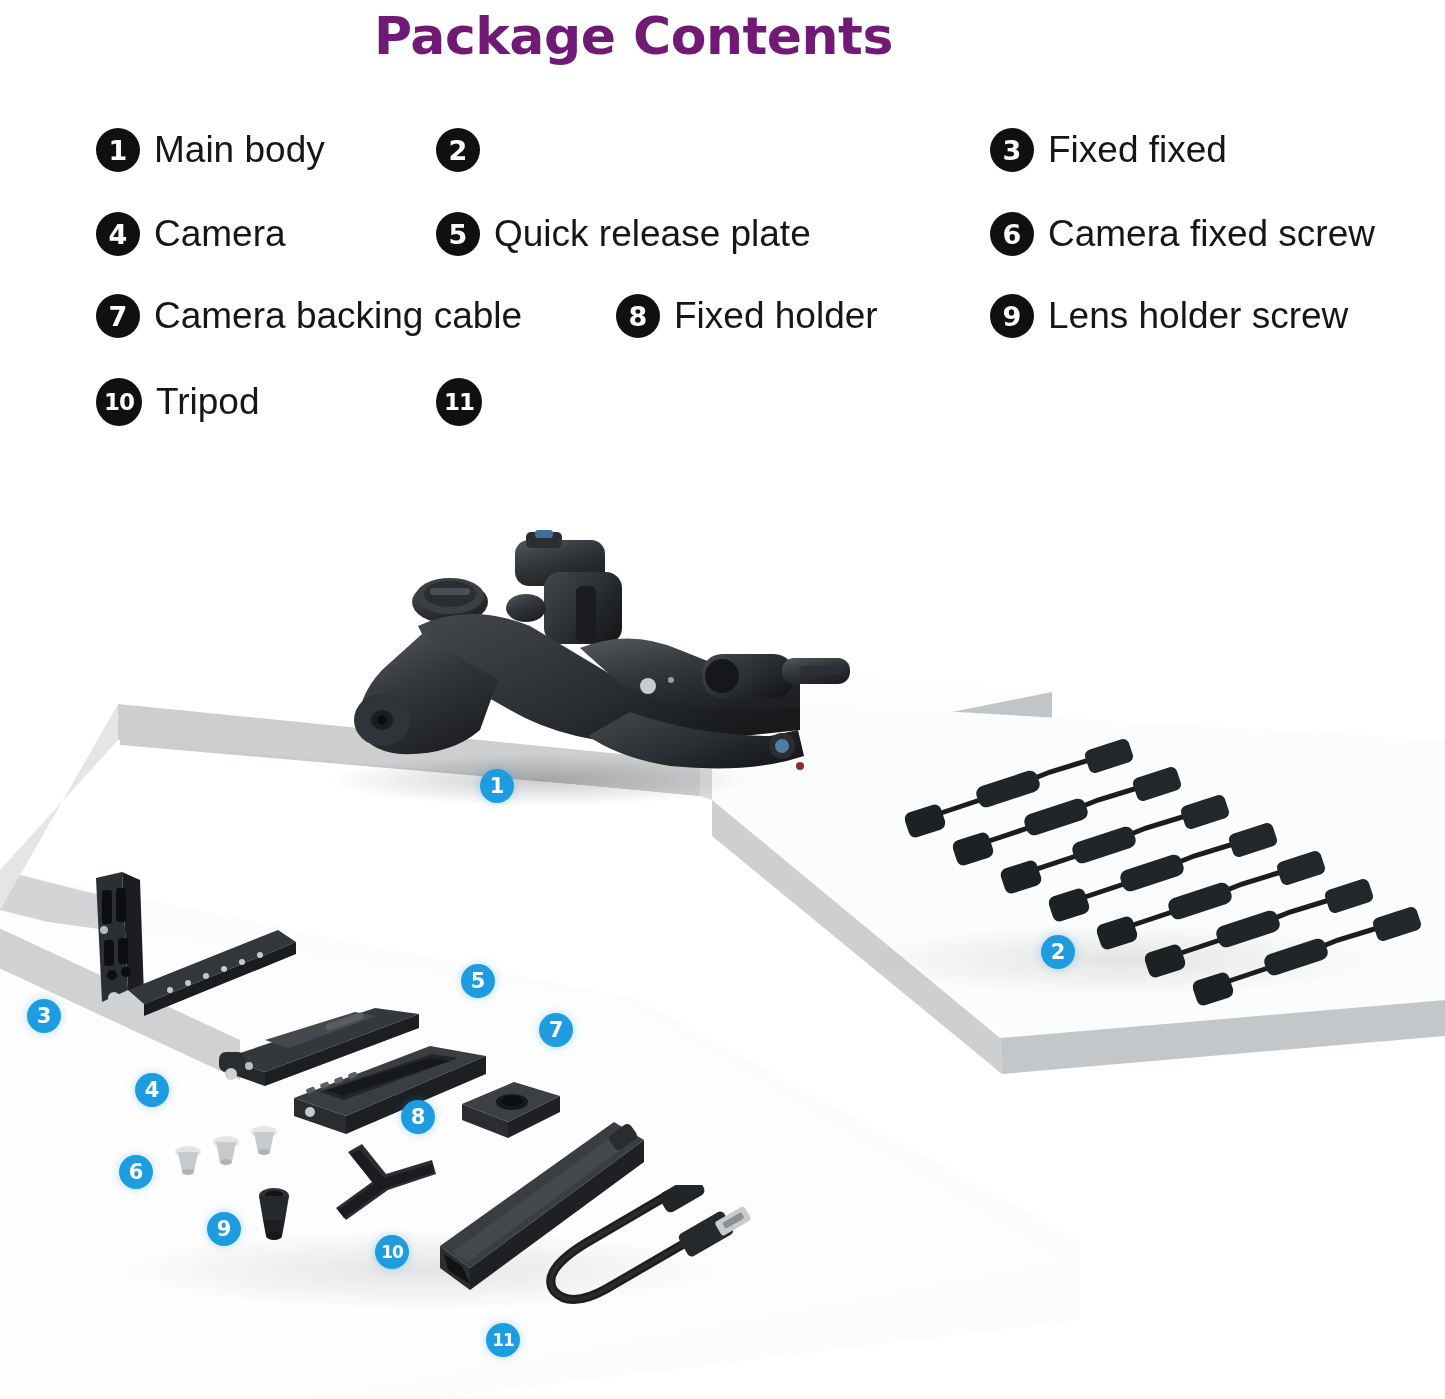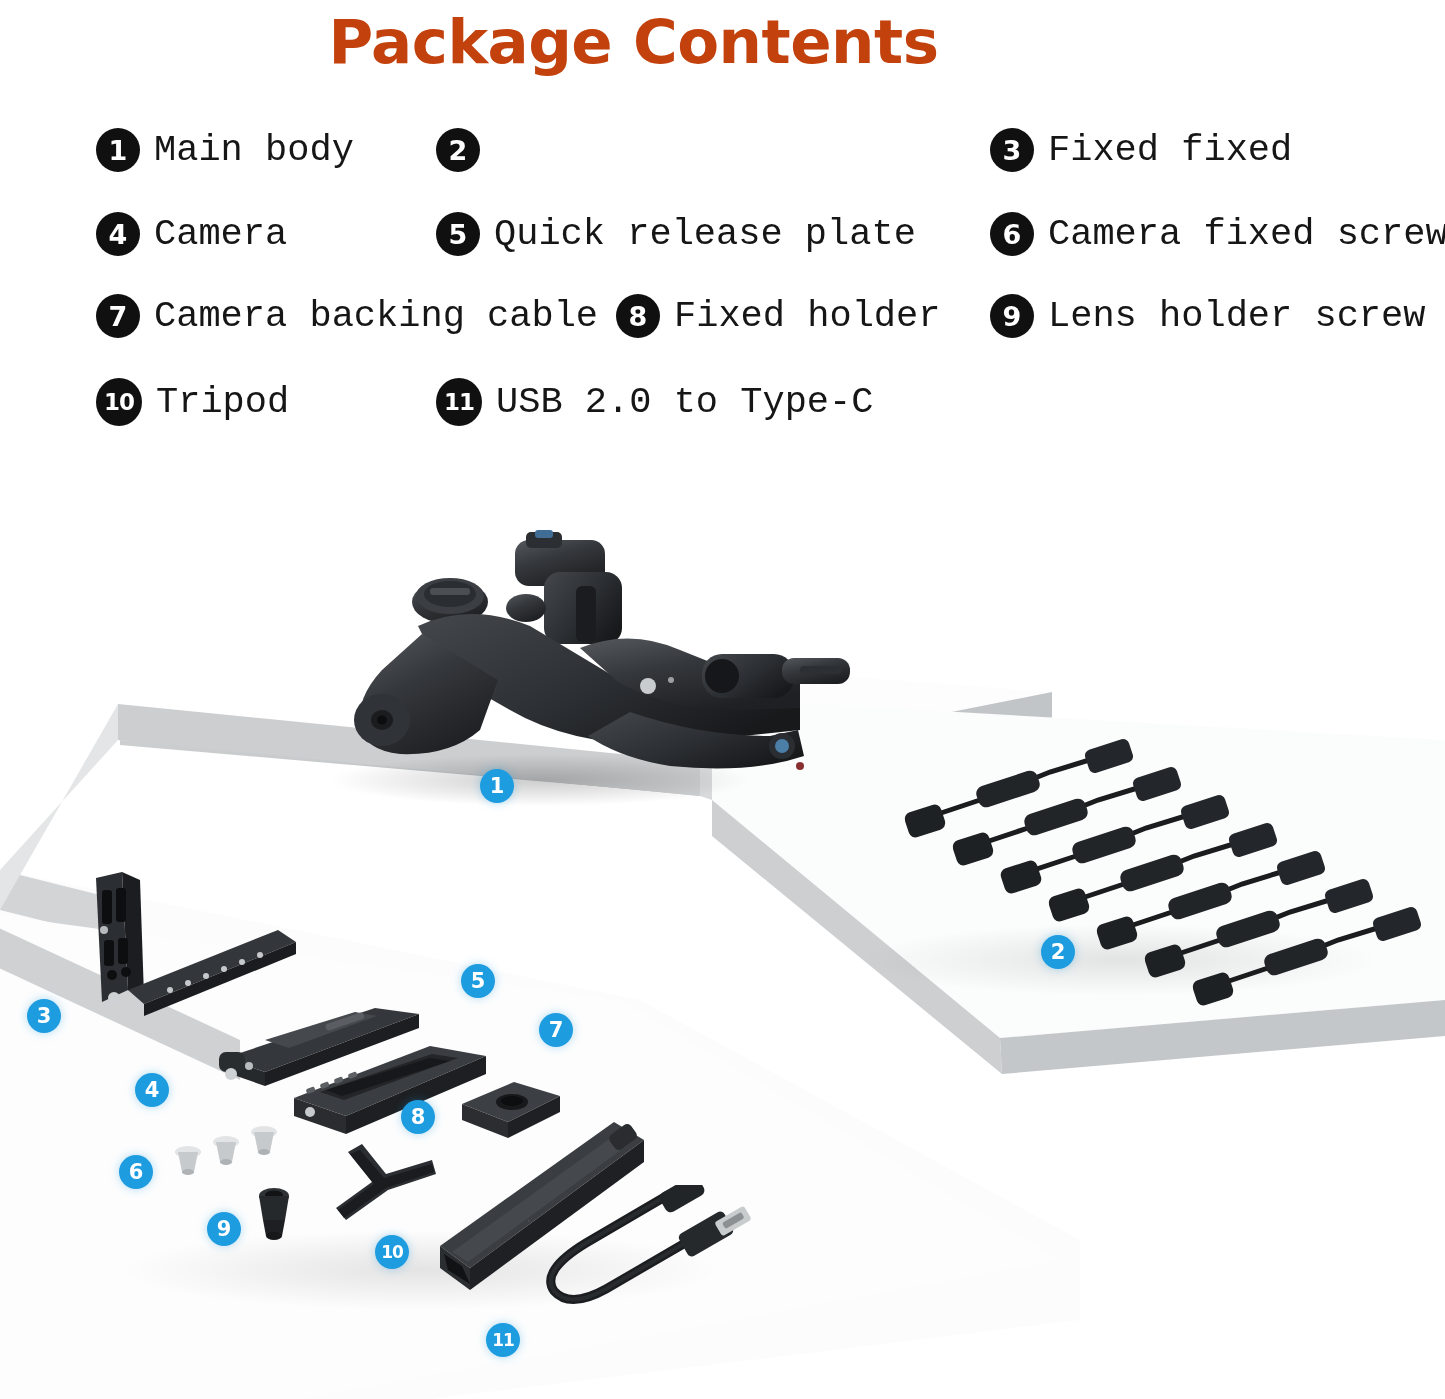--- a/index.html
+++ b/index.html
@@ -8,41 +8,41 @@
     background: #ffffff;
     font-family: "Liberation Sans", sans-serif;
     overflow: hidden;
   }
   #page { position: relative; width: 1445px; height: 1399px; background: #ffffff; }
 
   
   .title {
     position: absolute; top: 6px; left: 0; width: 1267px;
     text-align: center;
-    font-size: 61px; font-weight: 700; letter-spacing: -0.5px;
-    color: #c2410c;
+    font-size: 52px; font-weight: 700; letter-spacing: -0.5px;
+    color: #701a75;
     font-family: "DejaVu Sans", sans-serif;
   }
 
   
   .legend { position: absolute; top: 128px; left: 0; width: 1445px; height: 320px; }
   .legend-item { position: absolute; display: flex; align-items: center; gap: 14px; }
   .badge-dark {
     flex: 0 0 auto;
     width: 44px; height: 44px; border-radius: 50%;
     background: #101010; color: #ffffff;
     font-size: 27px; font-weight: 700;
     display: flex; align-items: center; justify-content: center;
     font-family: "DejaVu Sans", sans-serif;
     line-height: 1;
   }
   .badge-dark.wide { width: 46px; height: 48px; border-radius: 50%; font-size: 23px; letter-spacing: -1px; }
   .legend-label {
     font-size: 37px; color: #161616; white-space: nowrap;
-    font-family: Liberation Mono, monospace;
+    font-family: Liberation Sans, sans-serif;
   }
 
   
   .scene { position: absolute; top: 440px; left: 0; width: 1445px; height: 959px; }
 
   
   .callout {
     position: absolute;
     width: 34px; height: 34px; border-radius: 50%;
     background: #1e9ce0; color: #ffffff;
@@ -99,21 +99,20 @@
       <div class="legend-item" style="left: 990px; top: 166px;">
         <div class="badge-dark">9</div>
         <div class="legend-label">Lens holder screw</div>
       </div>
       <div class="legend-item" style="left: 96px; top: 250px;">
         <div class="badge-dark wide">10</div>
         <div class="legend-label">Tripod</div>
       </div>
       <div class="legend-item" style="left: 436px; top: 250px;">
         <div class="badge-dark wide">11</div>
-        <div class="legend-label">USB 2.0 to Type-C</div>
       </div>
     </div>
 
   <div class="scene">
 
     <div class="part">
       <svg width="1445" height="959" style="position:absolute;top:0;left:0;">
         <defs>
           <linearGradient id="topg" x1="0" y1="0" x2="1" y2="1">
             <stop offset="0%" stop-color="#ffffff"></stop>

